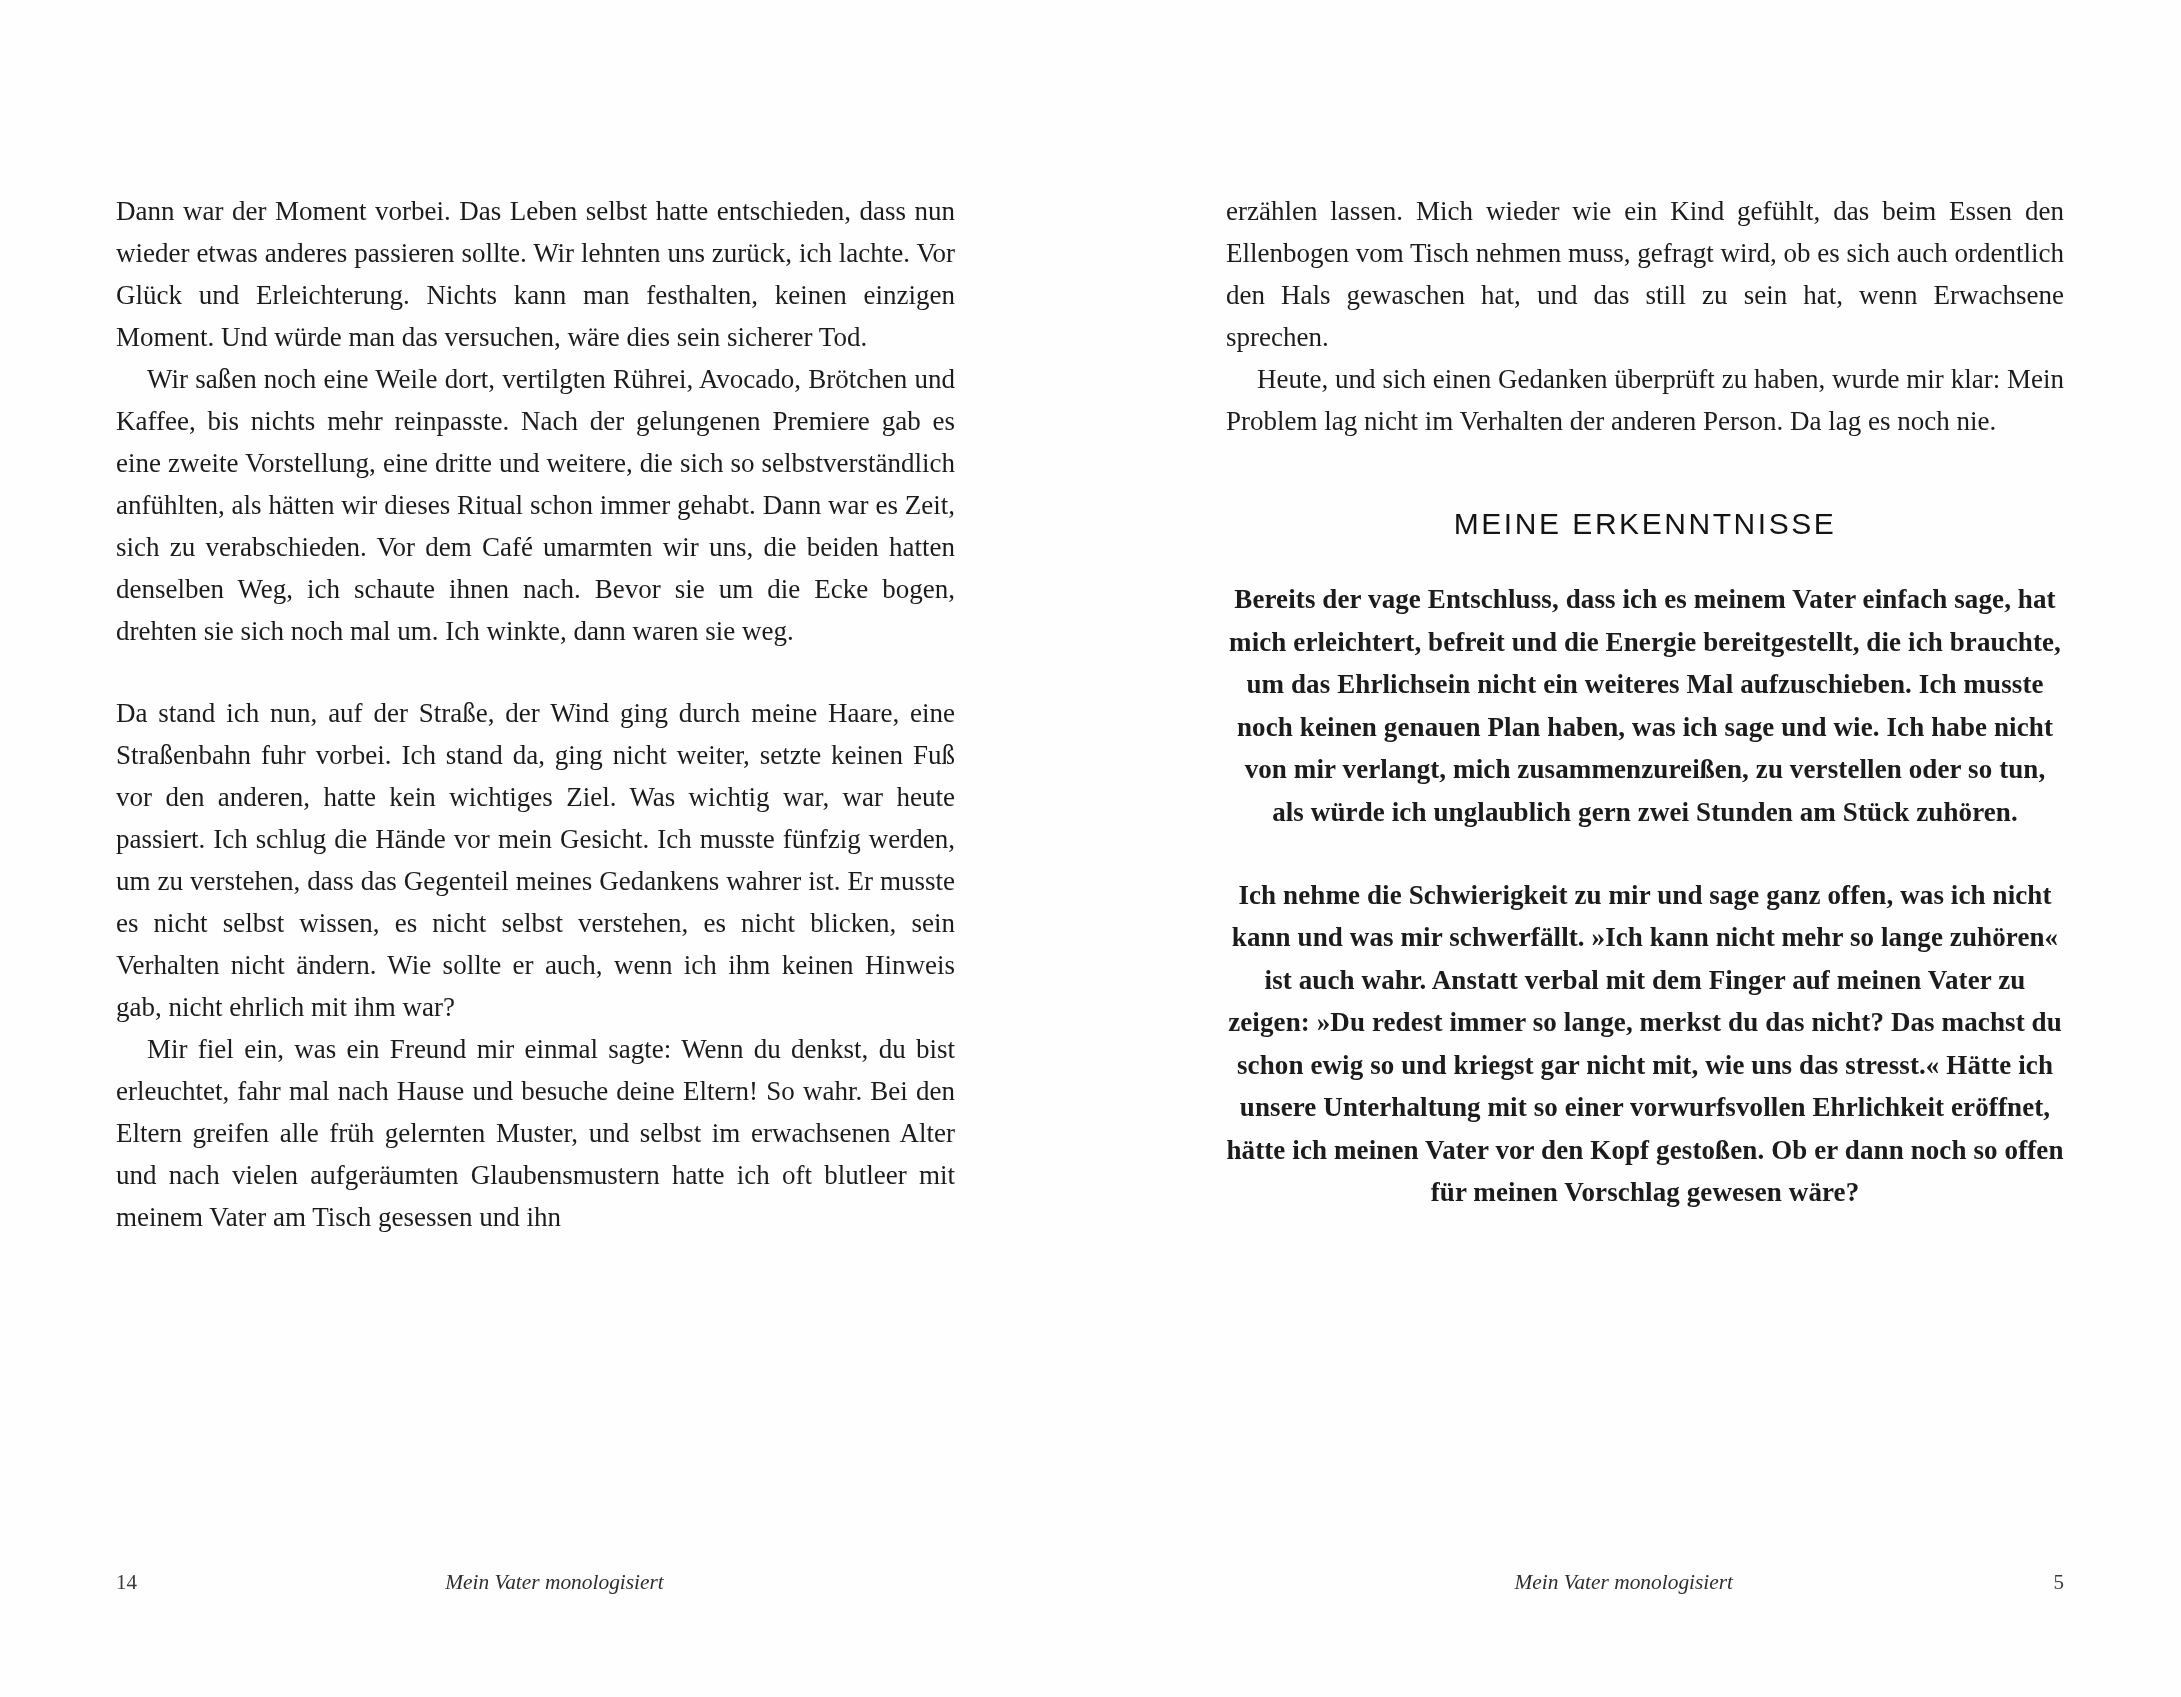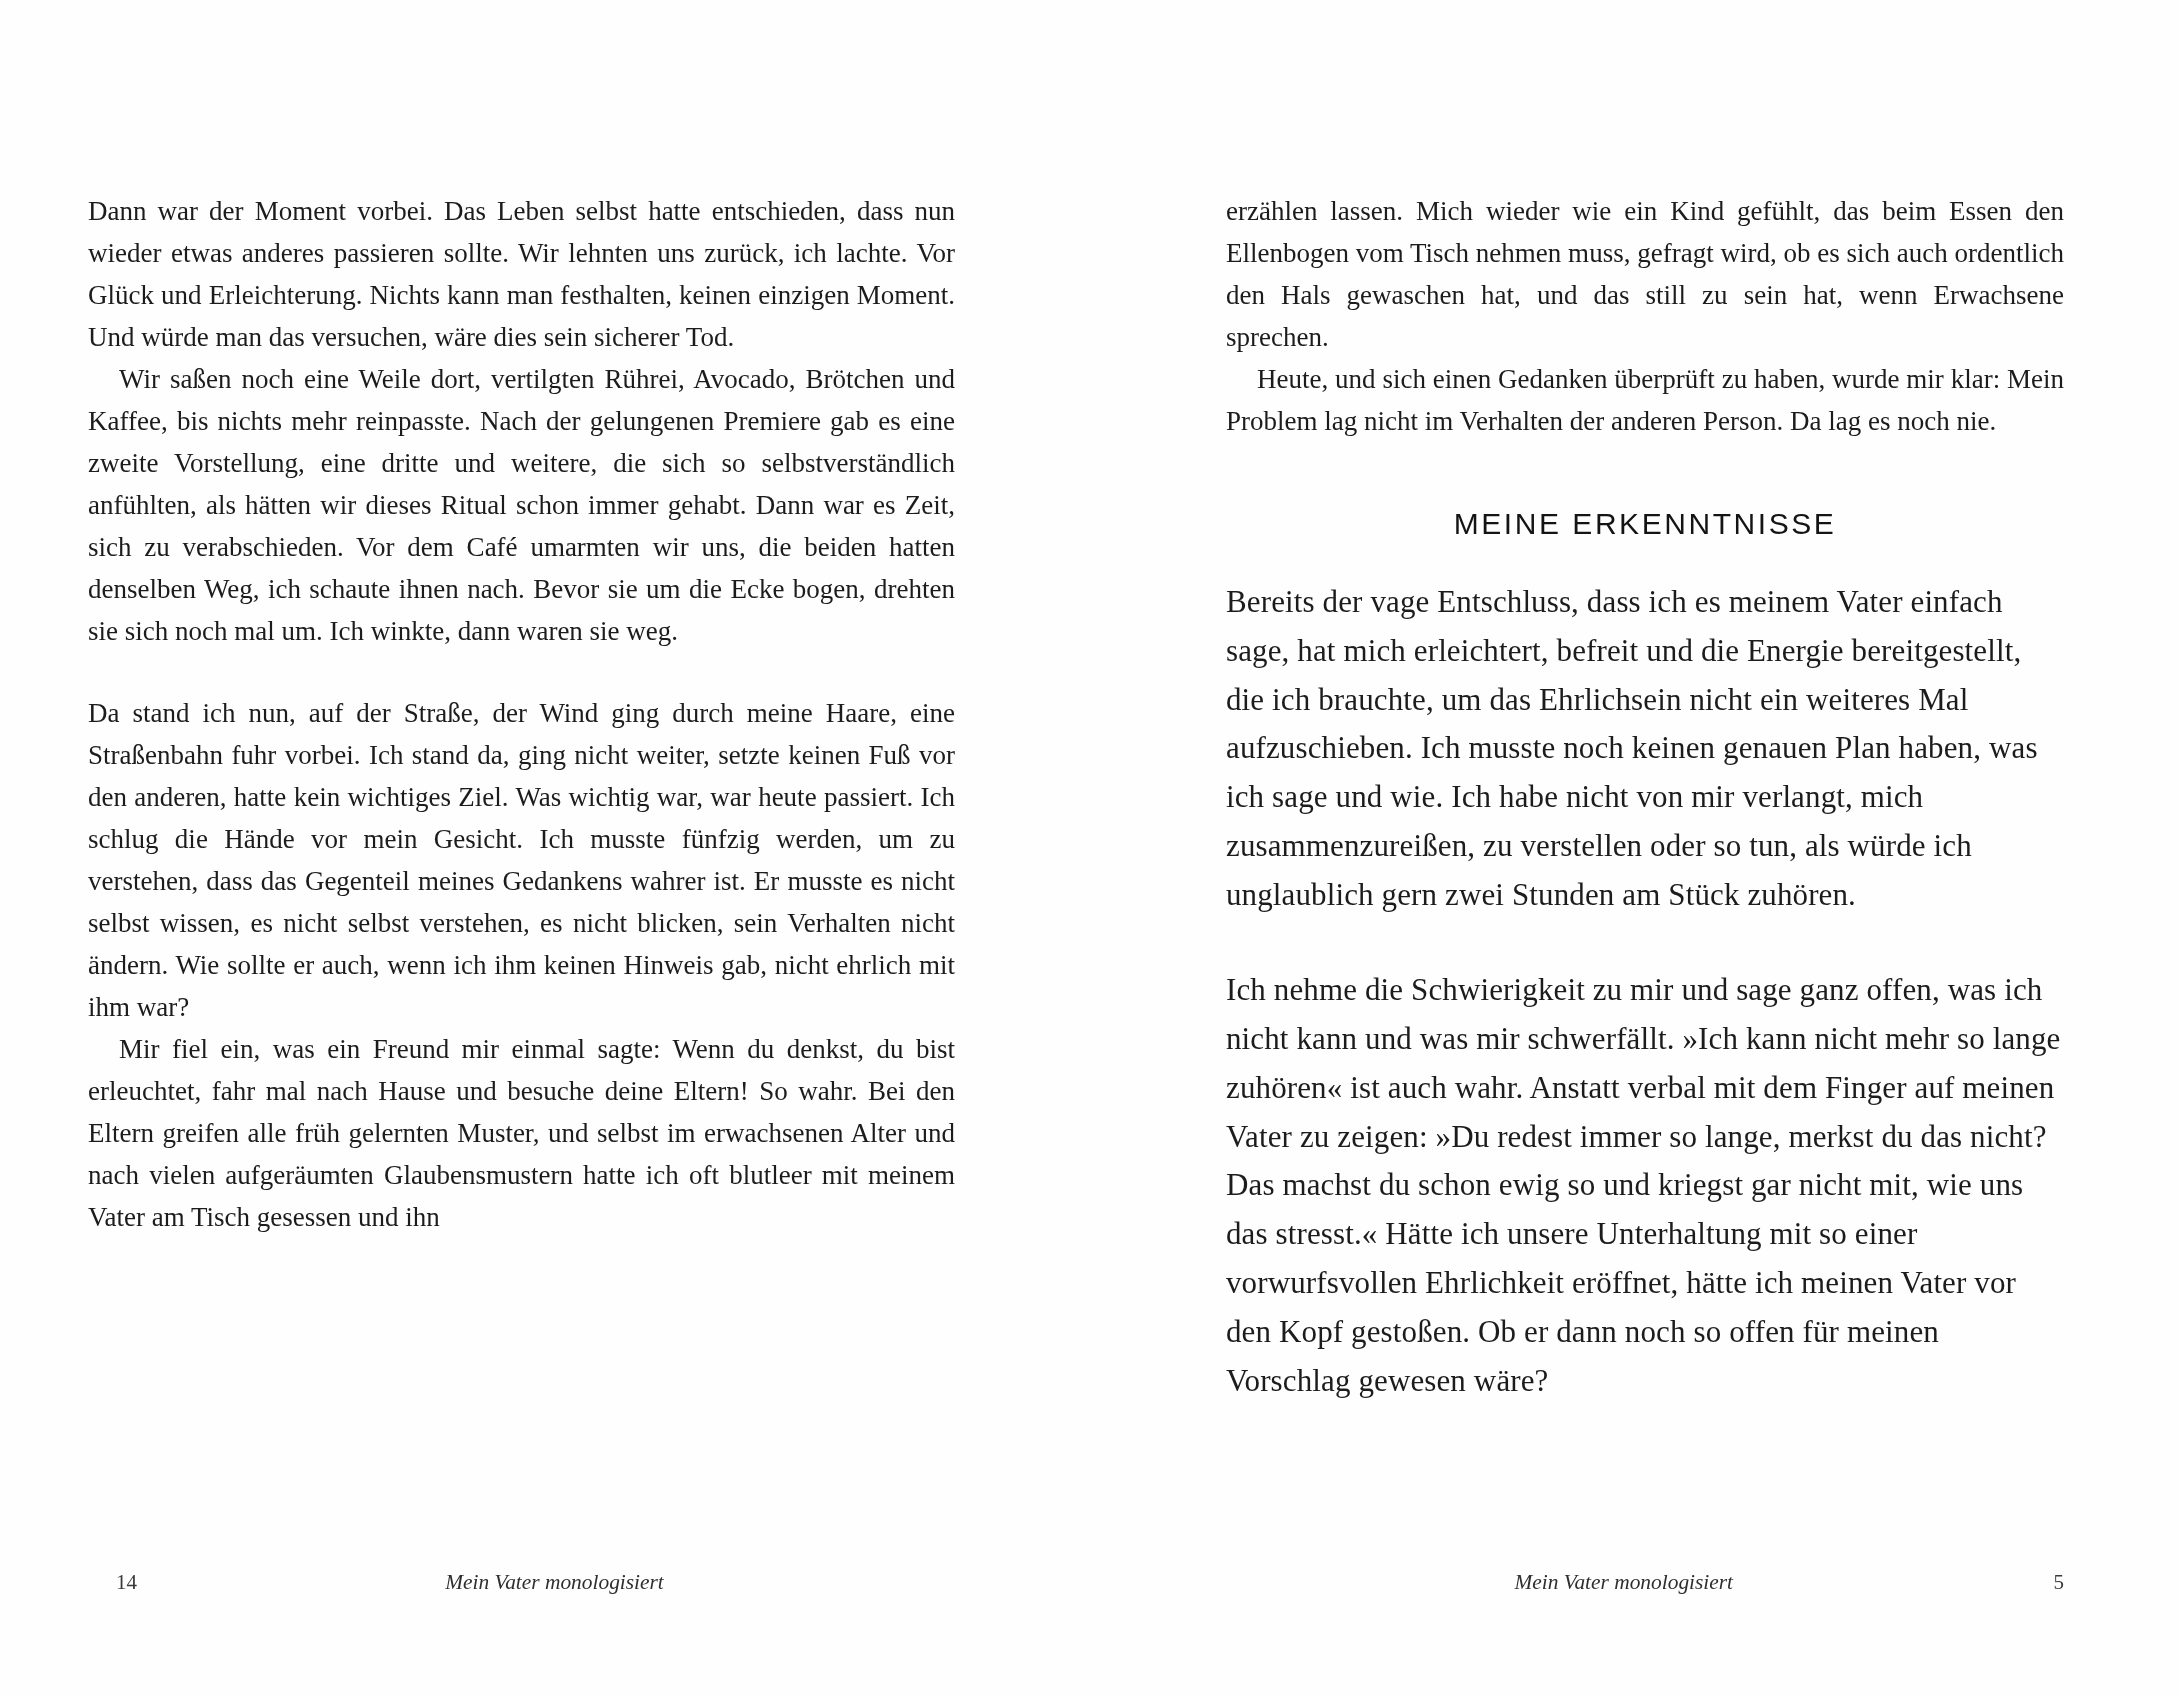--- a/index.html
+++ b/index.html
@@ -26,21 +26,21 @@
   .page {
     position: absolute;
     top: 0;
     height: 1697px;
     box-sizing: border-box;
   }
 
   .page-left {
     left: 0;
     width: 1091px;
-    padding: 191px 136px 0 88px;
+    padding: 191px 136px 0 116px;
   }
 
   .page-right {
     left: 1091px;
     width: 1091px;
     padding: 191px 118px 8px 135px;
   }
 
   p {
     margin: 0;
@@ -64,24 +64,24 @@
     margin: 2.15em 0 1.22em 0;
     font-family: "Liberation Sans", sans-serif;
     font-size: 30px;
     font-weight: 400;
     letter-spacing: 0.085em;
     text-align: center;
     color: #141414;
   }
 
   p.bold-block {
-    font-weight: normal;
-    font-size: 31px;
+    font-weight: bold;
+    font-size: 27px;
     line-height: 1.575;
-    text-align: left;
+    text-align: center;
     margin-bottom: 1.5em;
     letter-spacing: 0.004em;
   }
 
   p.bold-block:last-of-type {
     margin-bottom: 0;
   }
 
   .footer {
     position: absolute;

